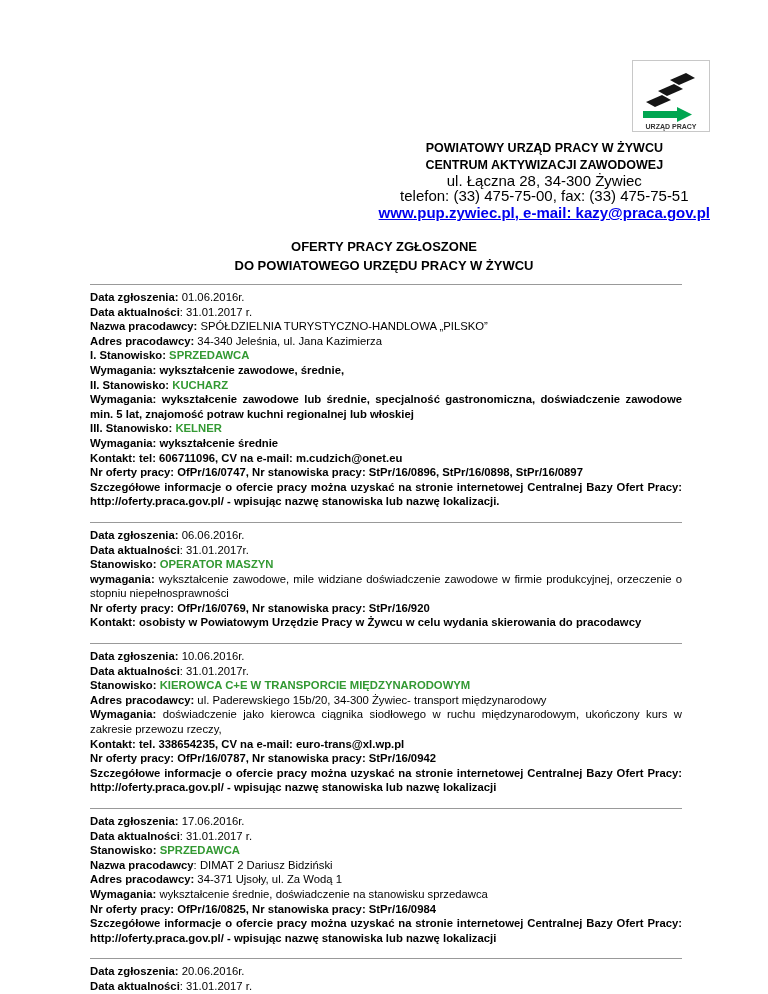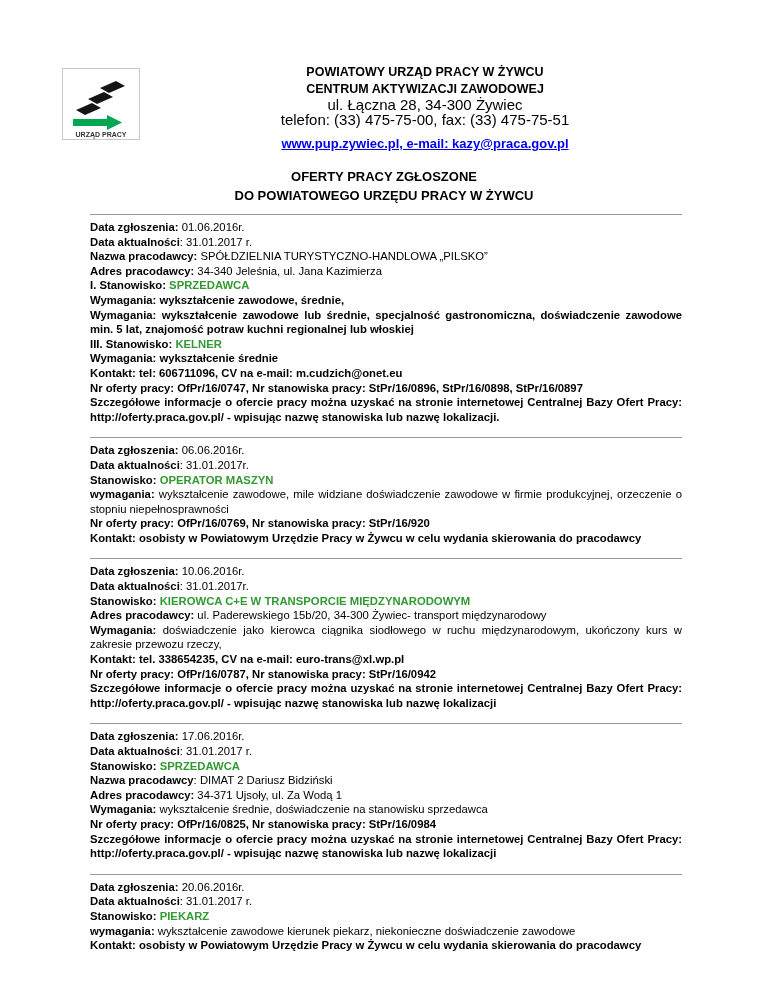--- a/index.html
+++ b/index.html
@@ -3,26 +3,26 @@
 <meta charset="utf-8">
 <style>
   :root { --green:#339933; --link:#0000EE; }
   * { margin:0; padding:0; box-sizing:border-box; }
   html,body { background:#fff; }
   body {
     width:768px; height:994px; overflow:hidden;
     font-family:"Liberation Sans","DejaVu Sans",sans-serif;
     color:#000;
   }
-  .header { display:flex; justify-content:space-between; align-items:center; padding:60px 58px 0 62px; }
+  .header { display:flex; justify-content:space-between; align-items:flex-end; padding:60px 58px 0 62px;flex-direction:column; }
   .logo-left, .logo-right { flex:0 0 auto; }
   .header-center { flex:1 1 auto; text-align:center; padding-top:4px; }
   .org1,.org2 { font-weight:bold; font-size:12.5px; line-height:16.5px; }
   .addr,.phone { font-size:15px; line-height:15px; }
-  .weblink { display:inline-block; margin-top:9px; font-size:13px; font-weight:bold; color:var(--link); text-decoration:underline; cursor:pointer; }
+  .weblink { display:inline-block; margin-top:1px; font-size:15px; font-weight:bold; color:var(--link); text-decoration:underline; cursor:pointer; }
   .doc-title { text-align:center; font-weight:bold; font-size:13px; line-height:19px; margin-top:15px; }
   .entries { margin:9px 86px 0 90px; }
   .entry { border-top:1px solid #999; padding:5px 0 13px; }
   .line { font-size:11.3px; line-height:14.6px; }
   .just { text-align:justify; }
   .seg-b { font-weight:bold; }
   .seg-n { font-weight:normal; }
   .seg-g { font-weight:bold; color:var(--green); }
 </style>
 </head>
@@ -59,20 +59,21 @@
 </div>
 
 <div class="entries">
     <div class="entry">
       <div class="line"><span class="seg-b">Data zgłoszenia: </span><span class="seg-n">01.06.2016r.</span></div>
       <div class="line"><span class="seg-b">Data aktualności</span><span class="seg-n">: 31.01.2017 r.</span></div>
       <div class="line"><span class="seg-b">Nazwa pracodawcy: </span><span class="seg-n">SPÓŁDZIELNIA TURYSTYCZNO-HANDLOWA „PILSKO”</span></div>
       <div class="line"><span class="seg-b">Adres pracodawcy: </span><span class="seg-n">34-340 Jeleśnia, ul. Jana Kazimierza</span></div>
       <div class="line"><span class="seg-b">I. Stanowisko: </span><span class="seg-g">SPRZEDAWCA</span></div>
       <div class="line"><span class="seg-b">Wymagania: wykształcenie zawodowe, średnie,</span></div>
+      <div class="line"><span class="seg-b">II. Stanowisko: </span><span class="seg-g">KUCHARZ</span></div>
       <div class="line just"><span class="seg-b">Wymagania: wykształcenie zawodowe lub średnie, specjalność gastronomiczna, doświadczenie zawodowe min. 5 lat, znajomość potraw kuchni regionalnej lub włoskiej</span></div>
       <div class="line"><span class="seg-b">III. Stanowisko: </span><span class="seg-g">KELNER</span></div>
       <div class="line"><span class="seg-b">Wymagania: wykształcenie średnie</span></div>
       <div class="line"><span class="seg-b">Kontakt: tel: 606711096, CV na e-mail: m.cudzich@onet.eu</span></div>
       <div class="line"><span class="seg-b">Nr oferty pracy: OfPr/16/0747, Nr stanowiska pracy: StPr/16/0896, StPr/16/0898,  StPr/16/0897</span></div>
       <div class="line just"><span class="seg-b">Szczegółowe informacje o ofercie pracy można uzyskać na stronie internetowej Centralnej Bazy Ofert Pracy: http://oferty.praca.gov.pl/  - wpisując nazwę stanowiska lub nazwę lokalizacji.</span></div>
     </div>
     <div class="entry">
       <div class="line"><span class="seg-b">Data zgłoszenia: </span><span class="seg-n">06.06.2016r.</span></div>
       <div class="line"><span class="seg-b">Data aktualności</span><span class="seg-n">: 31.01.2017r.</span></div>

